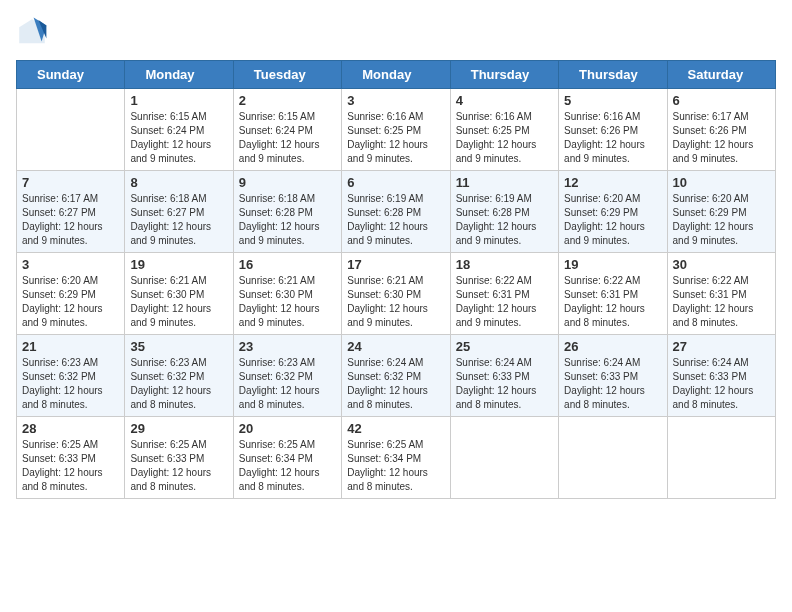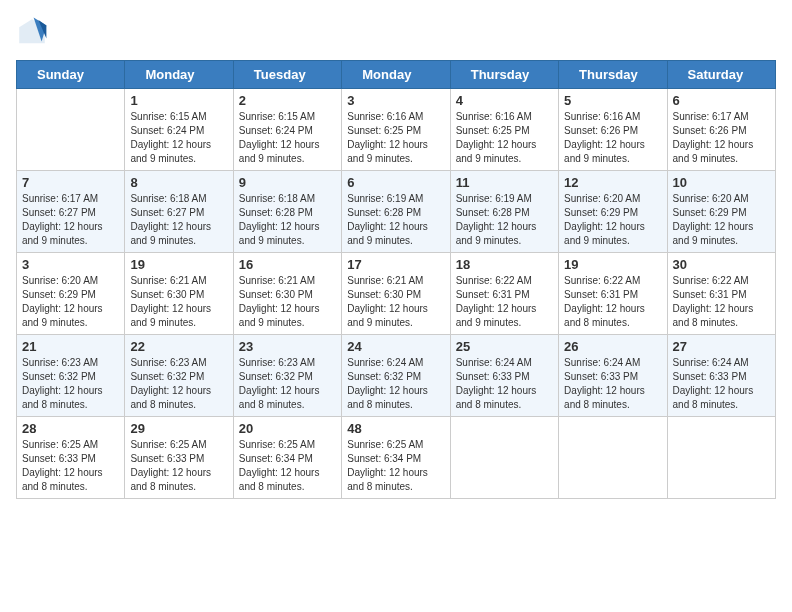--- a/index.html
+++ b/index.html
@@ -212,21 +212,21 @@
           <span class="day-num">30</span>
           <div class="cell-text">Sunrise: 6:22 AM<br>Sunset: 6:31 PM<br>Daylight: 12 hours and 8 minutes.</div>
         </td>
       </tr>
       <tr>
         <td>
           <span class="day-num">21</span>
           <div class="cell-text">Sunrise: 6:23 AM<br>Sunset: 6:32 PM<br>Daylight: 12 hours and 8 minutes.</div>
         </td>
         <td>
-          <span class="day-num">22</span>
+          <span class="day-num">35</span>
           <div class="cell-text">Sunrise: 6:23 AM<br>Sunset: 6:32 PM<br>Daylight: 12 hours and 8 minutes.</div>
         </td>
         <td>
           <span class="day-num">23</span>
           <div class="cell-text">Sunrise: 6:23 AM<br>Sunset: 6:32 PM<br>Daylight: 12 hours and 8 minutes.</div>
         </td>
         <td>
           <span class="day-num">24</span>
           <div class="cell-text">Sunrise: 6:24 AM<br>Sunset: 6:32 PM<br>Daylight: 12 hours and 8 minutes.</div>
         </td>
@@ -250,21 +250,21 @@
         </td>
         <td>
           <span class="day-num">29</span>
           <div class="cell-text">Sunrise: 6:25 AM<br>Sunset: 6:33 PM<br>Daylight: 12 hours and 8 minutes.</div>
         </td>
         <td>
           <span class="day-num">20</span>
           <div class="cell-text">Sunrise: 6:25 AM<br>Sunset: 6:34 PM<br>Daylight: 12 hours and 8 minutes.</div>
         </td>
         <td>
-          <span class="day-num">48</span>
+          <span class="day-num">42</span>
           <div class="cell-text">Sunrise: 6:25 AM<br>Sunset: 6:34 PM<br>Daylight: 12 hours and 8 minutes.</div>
         </td>
         <td class="empty-cell"></td>
         <td class="empty-cell"></td>
         <td class="empty-cell"></td>
       </tr>
     </tbody>
 </table>
 
 </body></html>

